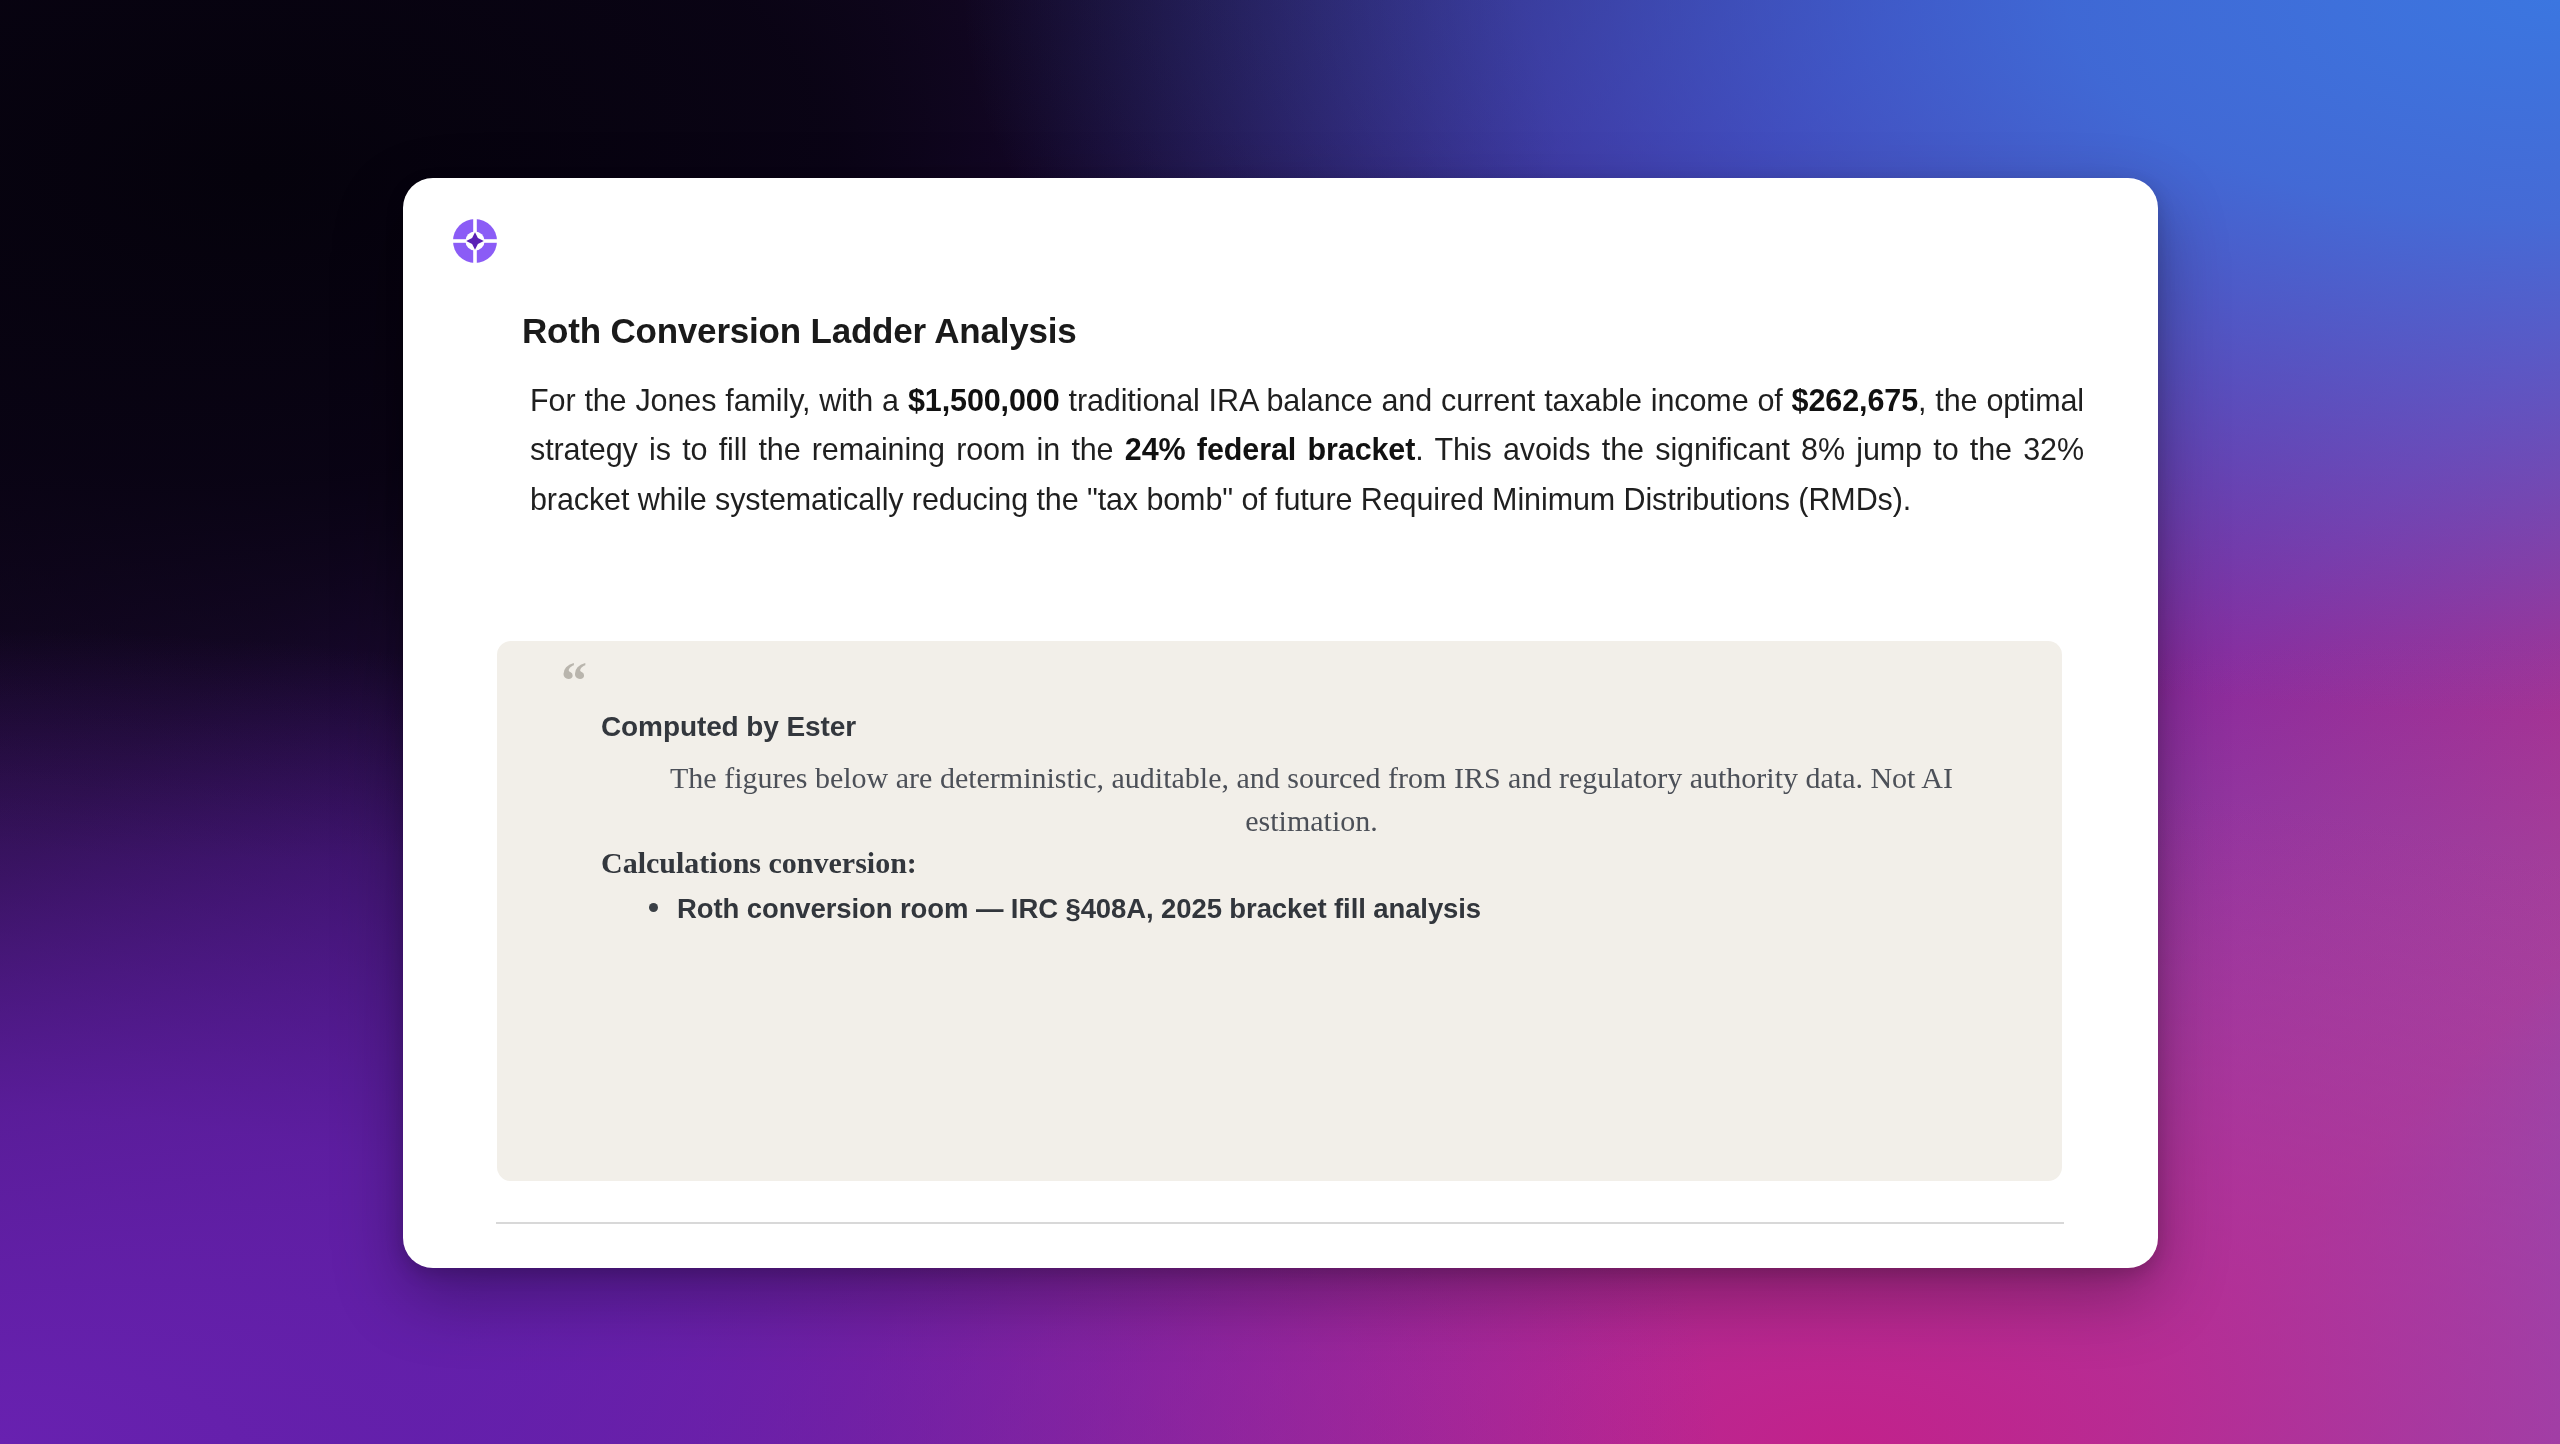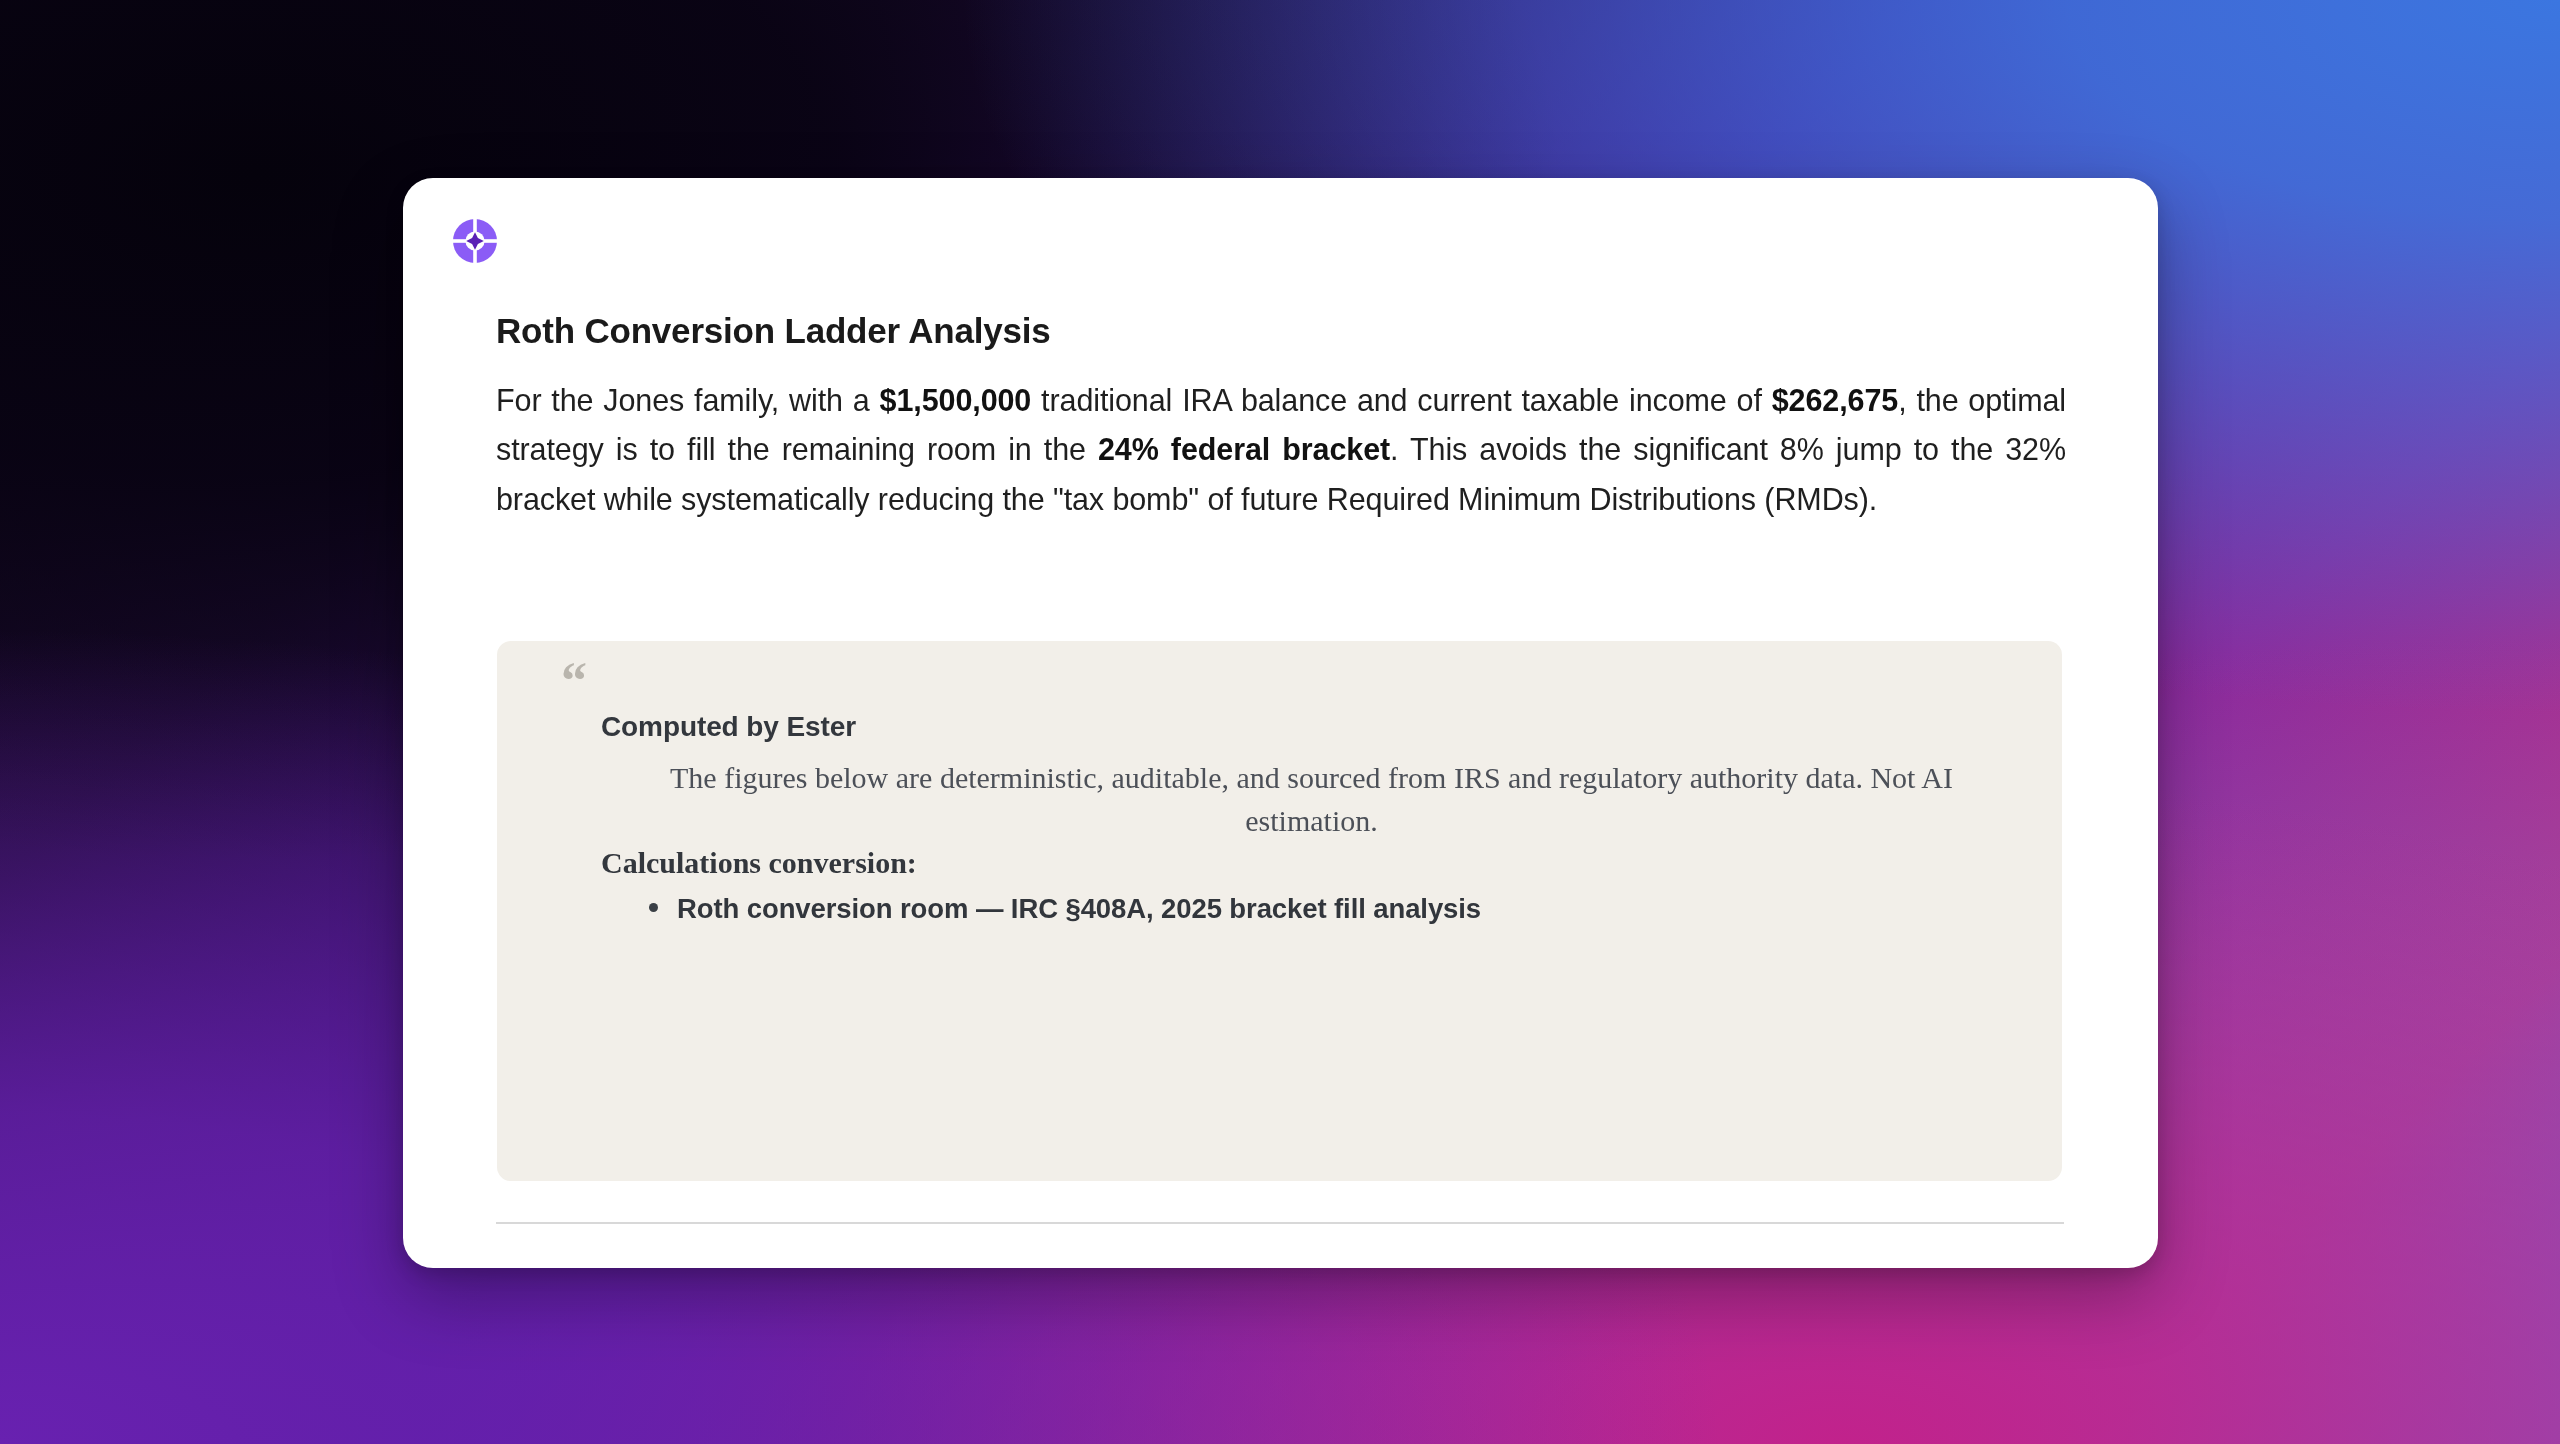--- a/index.html
+++ b/index.html
@@ -50,39 +50,39 @@
     left: 451px;
     top: 217px;
     width: 48px;
     height: 48px;
     display: block;
   }
 
   
   .card-content {
     position: absolute;
-    left: 496px;
+    left: 522px;
     top: 310px;
     width: 1570px;
   }
 
   .card-title {
     font-size: 35px;
     font-weight: bold;
     color: #1a1a1a;
     letter-spacing: -0.2px;
     margin: 0 0 24px 0;
     line-height: 1.2;
   }
 
   .card-body {
     font-size: 30.5px;
     line-height: 1.62;
     color: #1f1f1f;
-    margin: 0;
+    margin: 8px;
     text-align: justify;
     hyphens: auto;
     -webkit-hyphens: auto;
     letter-spacing: -0.1px;
   }
   .card-body b { font-weight: bold; color: #111; }
 
   
   .callout {
     position: absolute;

